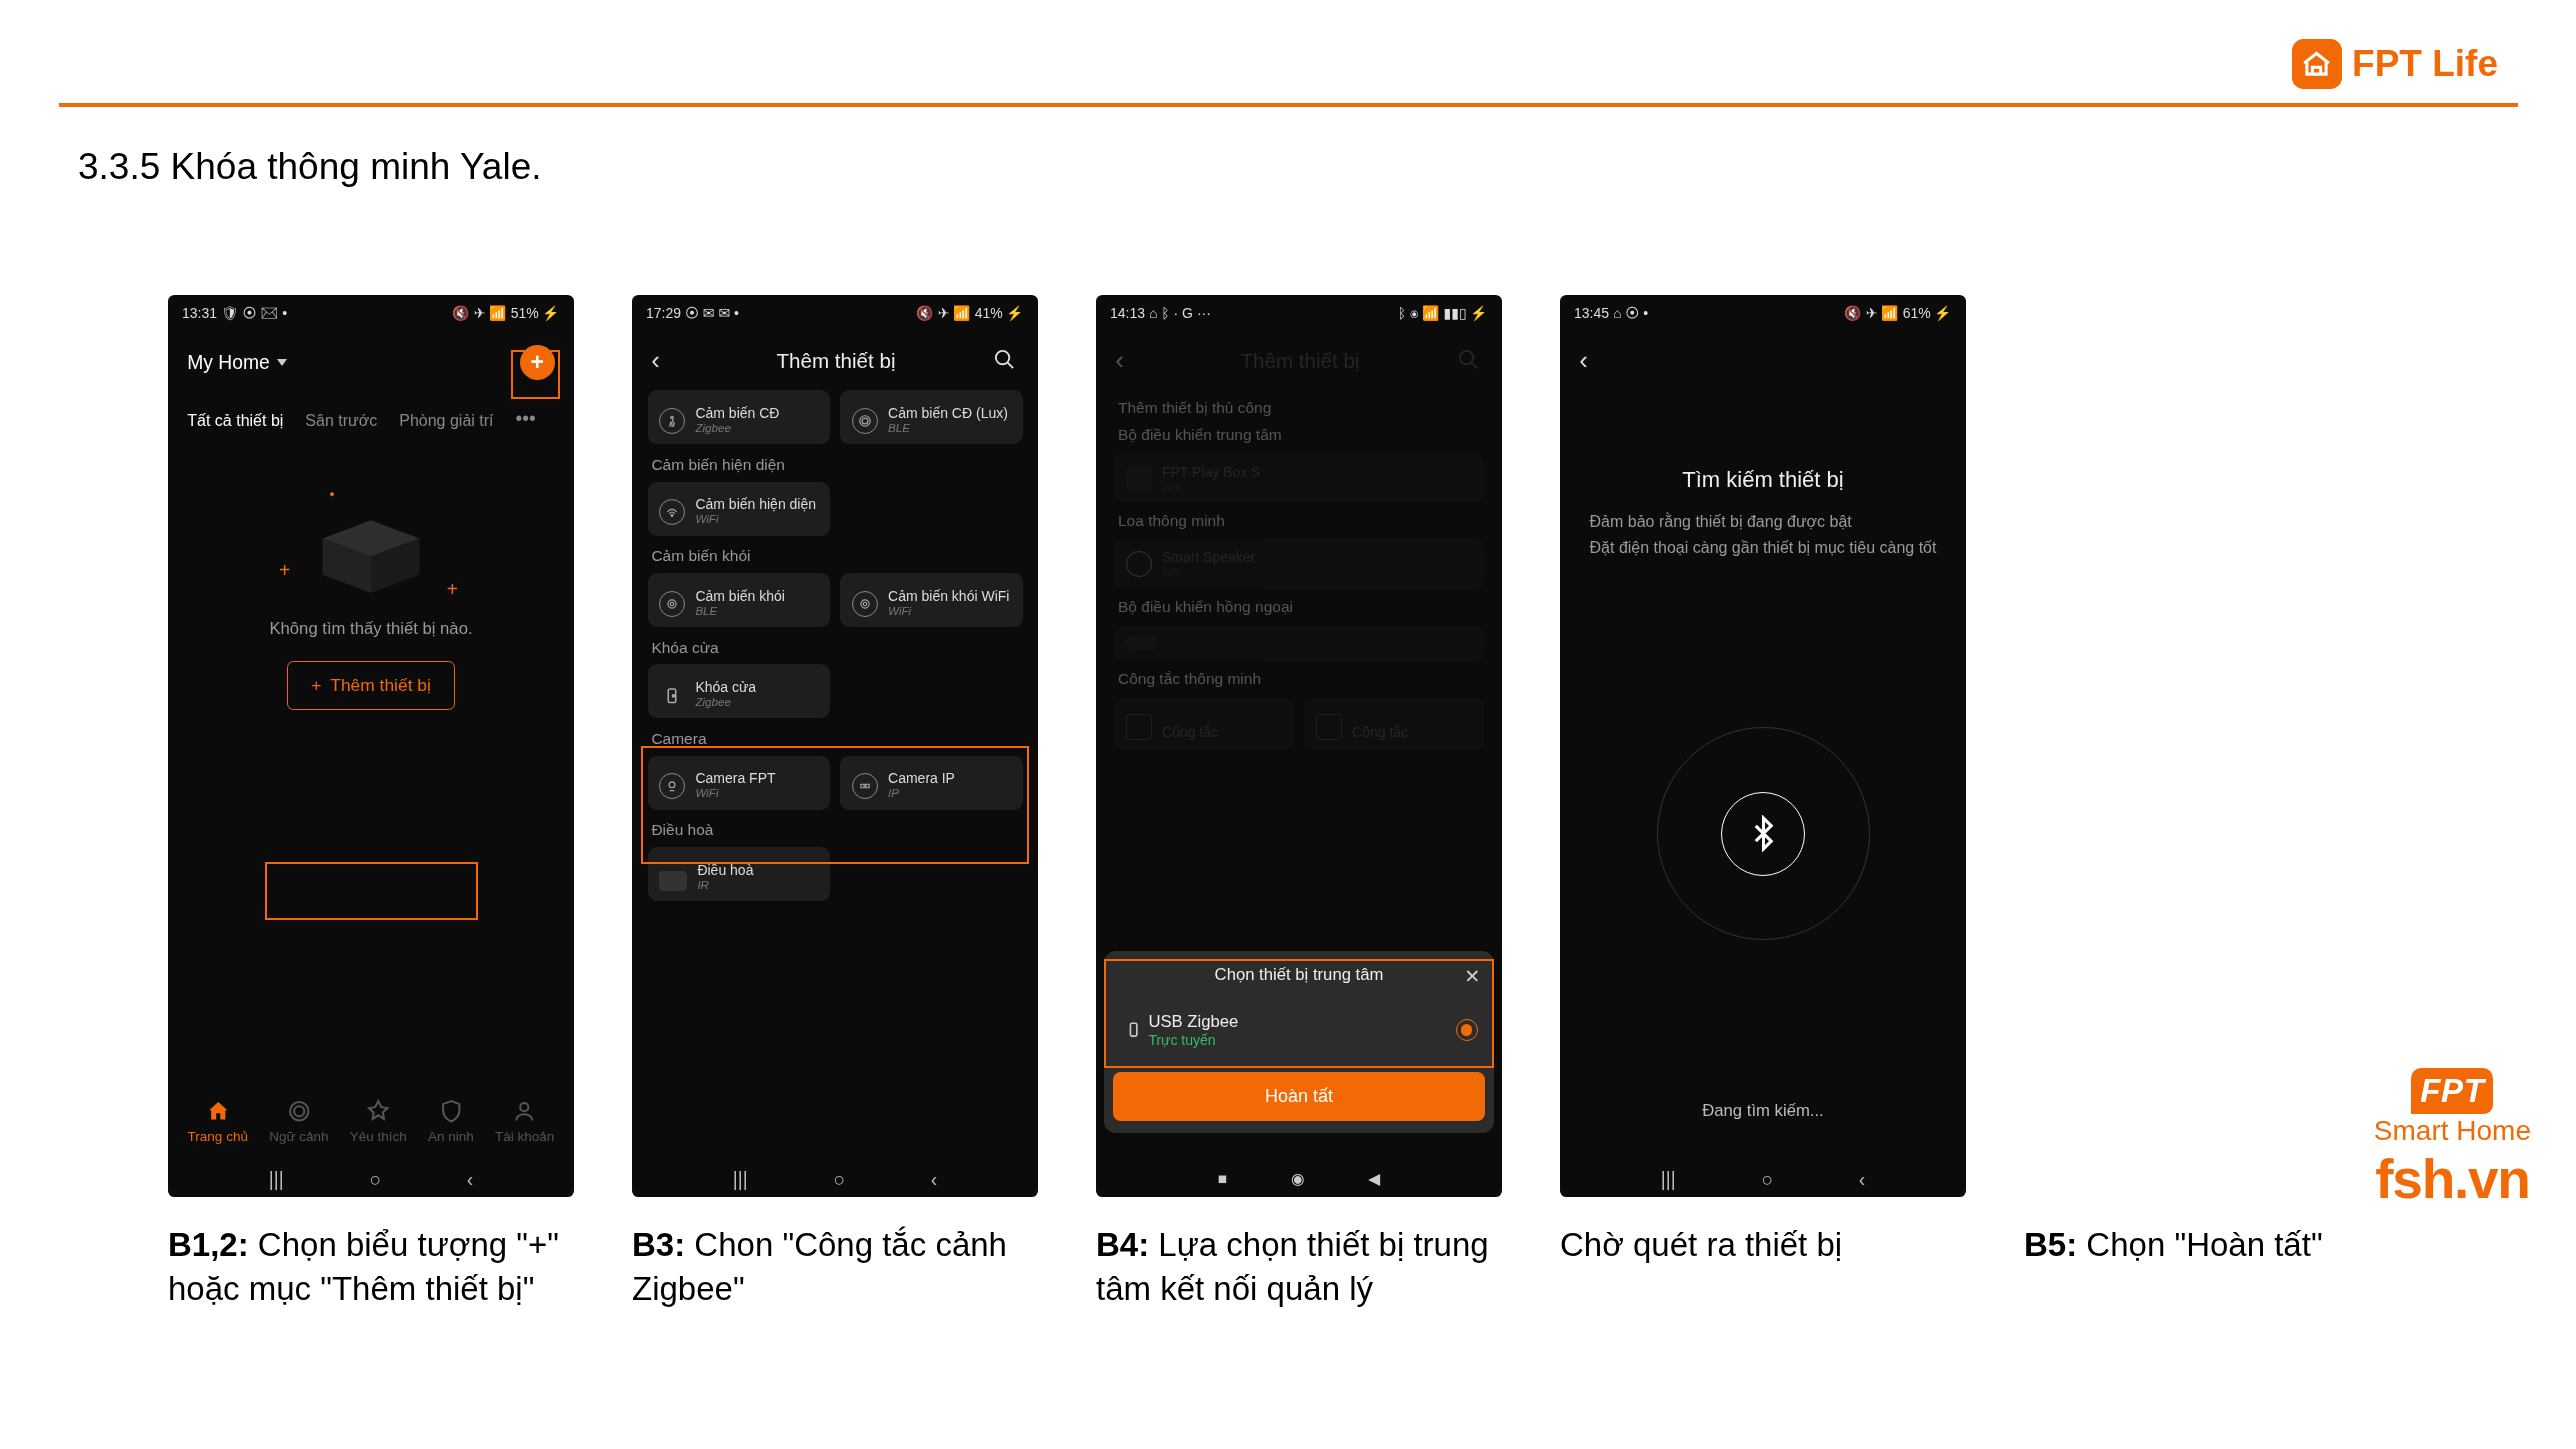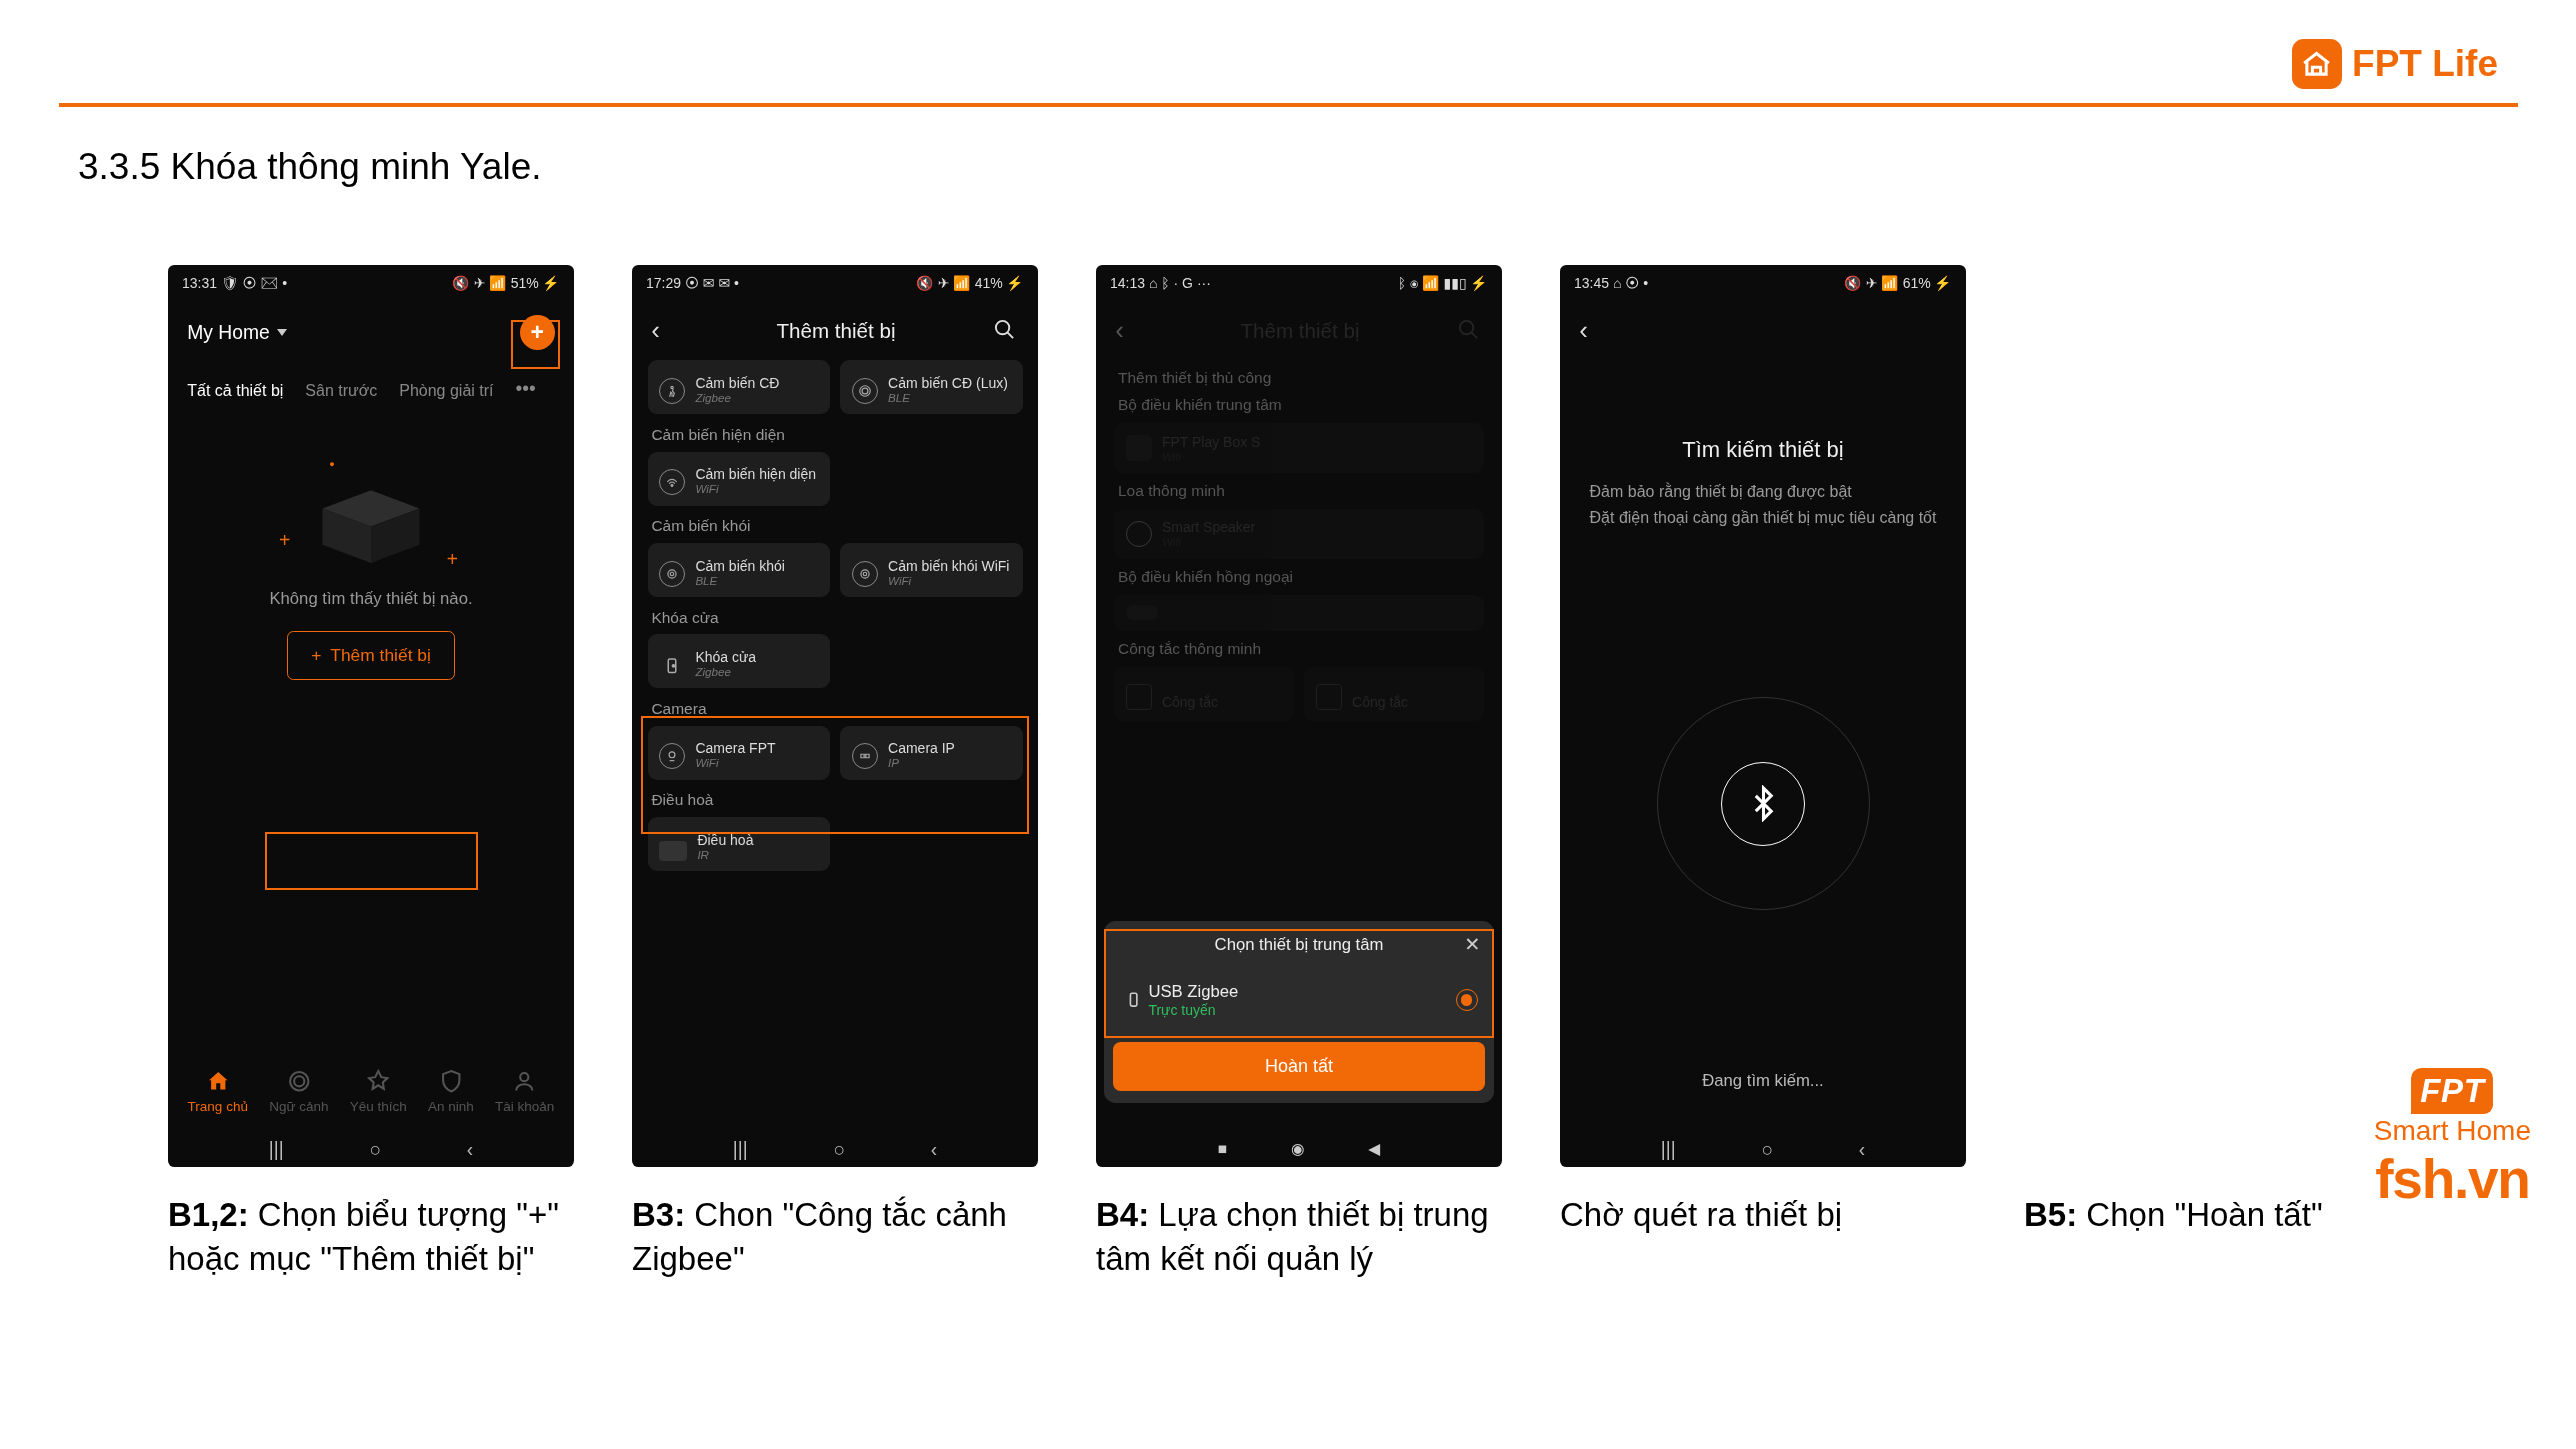--- a/index.html
+++ b/index.html
@@ -49,21 +49,21 @@
   }
   .section-title{
     font-size:37px;
     margin-left:26px;
     margin-top:39px;
     color:#000;
   }
   .phones-row{
     display:flex;
     gap:58px;
-    margin-top:77px;
+    margin-top:107px;
     margin-left:116px;
   }
   .col{display:flex;flex-direction:column;gap:26px;align-items:flex-start;}
   .phone{
     width:406px;height:902px;background:var(--dark);border-radius:6.4px;
     color:#fff;position:relative;overflow:hidden;font-size:15.5px;
   }
   .statusbar{
     display:flex;justify-content:space-between;align-items:center;
     padding:10.3px 14px;font-size:14px;color:#ddd;
@@ -110,21 +110,21 @@
   .dev-txt .p{font-size:11.6px;color:#777;font-style:italic;}
   .cat-label{color:#999;font-size:15.5px;margin:11.6px 3.9px 7.7px 3.9px;}
   .p3-header{display:flex;align-items:center;justify-content:space-between;padding:14px 19.3px;opacity:.35;}
   .p3-cat{color:#555;font-size:15.5px;margin:9px 22px;}
   .p3-card{margin:6.4px 18px;background:#161616;border-radius:9px;padding:10.3px 11.6px;display:flex;gap:10.3px;align-items:center;opacity:.35;}
   .p3-row{display:flex;gap:10.3px;margin:6.4px 18px;opacity:.35;}
   .bottom-sheet{
     position:absolute;left:7.7px;right:7.7px;bottom:64px;
     background:#2c2c2c;border-radius:11.6px;padding:0;
   }
-  .sheet-header{display:flex;align-items:center;justify-content:center;position:relative;padding:14px;}
+  .sheet-header{display:flex;align-items:flex-start;justify-content:center;position:relative;padding:14px;}
   .sheet-header .close{position:absolute;right:14px;font-size:19.3px;color:#ccc;}
   .sheet-title{font-size:16.7px;color:#eee;}
   .sheet-item{display:flex;align-items:center;gap:2px;padding:13px 16.7px;position:relative;}
   .sheet-item .n{font-size:16.7px;color:#eee;}
   .sheet-item .s{font-size:14px;color:#2fbf5f;}
   .radio{position:absolute;right:16.7px;width:22px;height:22px;border-radius:50%;border:1.9px solid var(--orange);display:flex;align-items:center;justify-content:center;}
   .radio .dot{width:11.6px;height:11.6px;border-radius:50%;background:var(--orange);}
   .done-btn{background:var(--orange);color:#fff;border-radius:7.7px;margin:11.6px 9px 11.6px 9px;text-align:center;padding:14px;font-size:18px;}
   .sys-nav2{position:absolute;bottom:9px;left:0;right:0;display:flex;justify-content:space-around;color:#ccc;padding:0 90px;}
   

